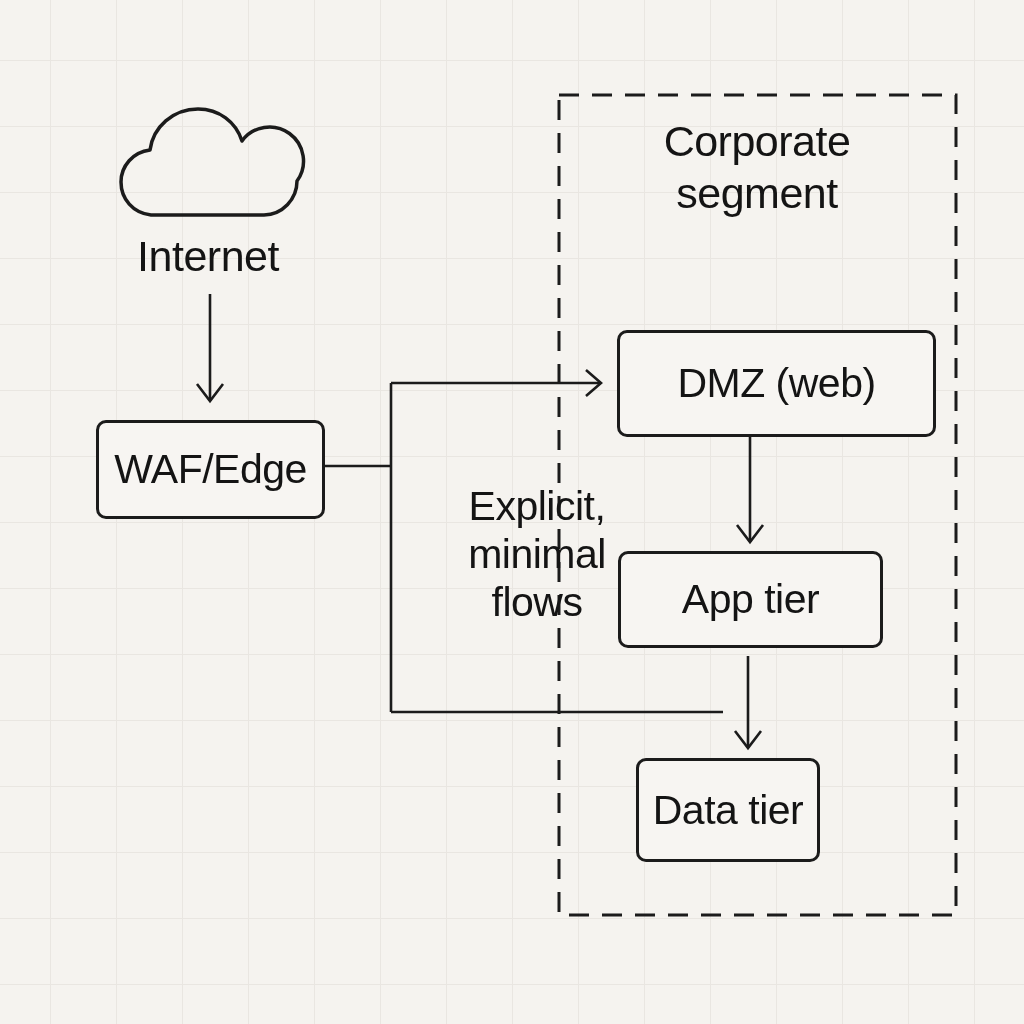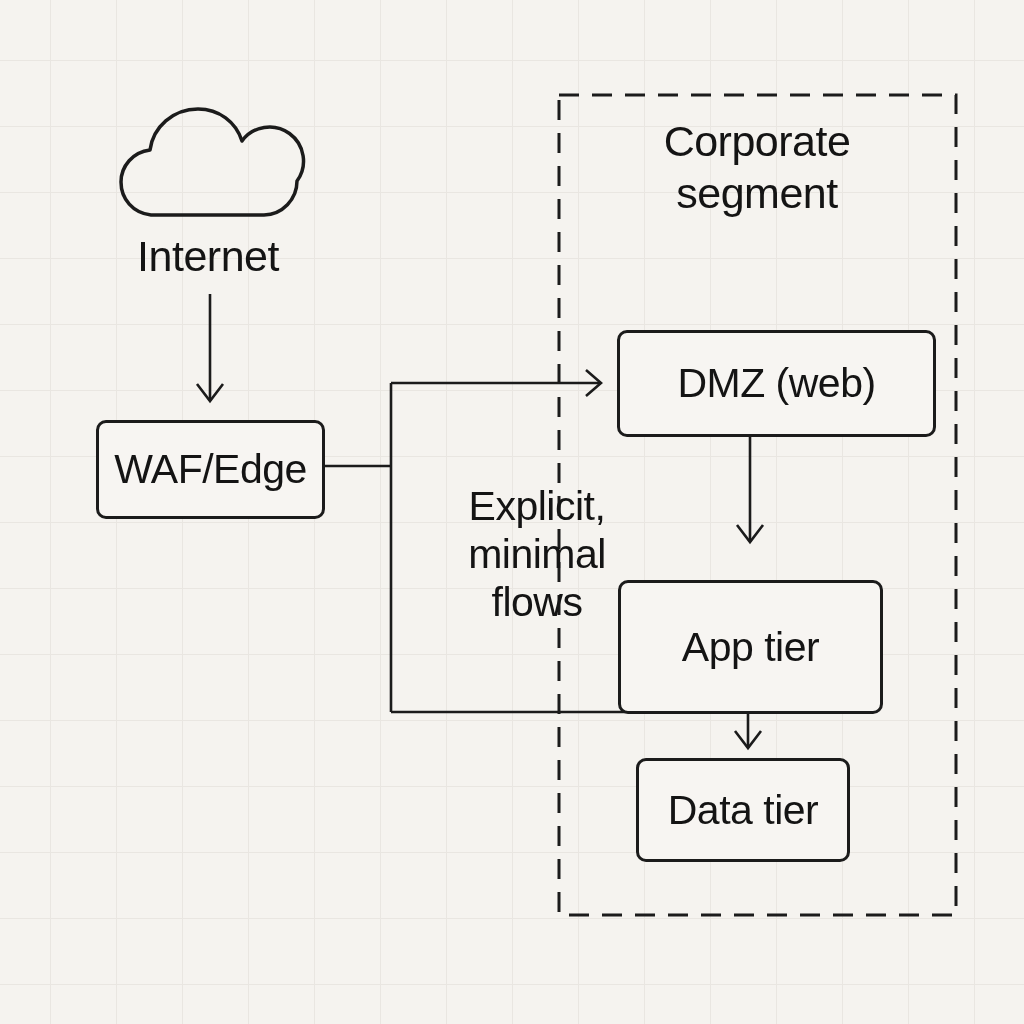--- a/index.html
+++ b/index.html
@@ -42,22 +42,22 @@
     display: flex;
     align-items: center;
     justify-content: center;
     font-size: 41px;
     letter-spacing: -0.5px;
     color: #141414;
     white-space: nowrap;
   }
   .node-waf  { left: 96px;  top: 420px; width: 229px; height: 99px;  }
   .node-dmz  { left: 617px; top: 330px; width: 319px; height: 107px; }
-  .node-app  { left: 618px; top: 551px; width: 265px; height: 134px; margin-top: 29px; }
-  .node-data { left: 636px; top: 758px; width: 214px; height: 104px; }
+  .node-app  { left: 618px; top: 551px; width: 265px; height: 97px; }
+  .node-data { left: 636px; top: 758px; width: 184px; height: 104px; }
 
   .internet-label {
     position: absolute;
     z-index: 2;
     left: 208px;
     top: 232px;
     transform: translateX(-50%);
     font-size: 43px;
     letter-spacing: -0.5px;
     color: #141414;

